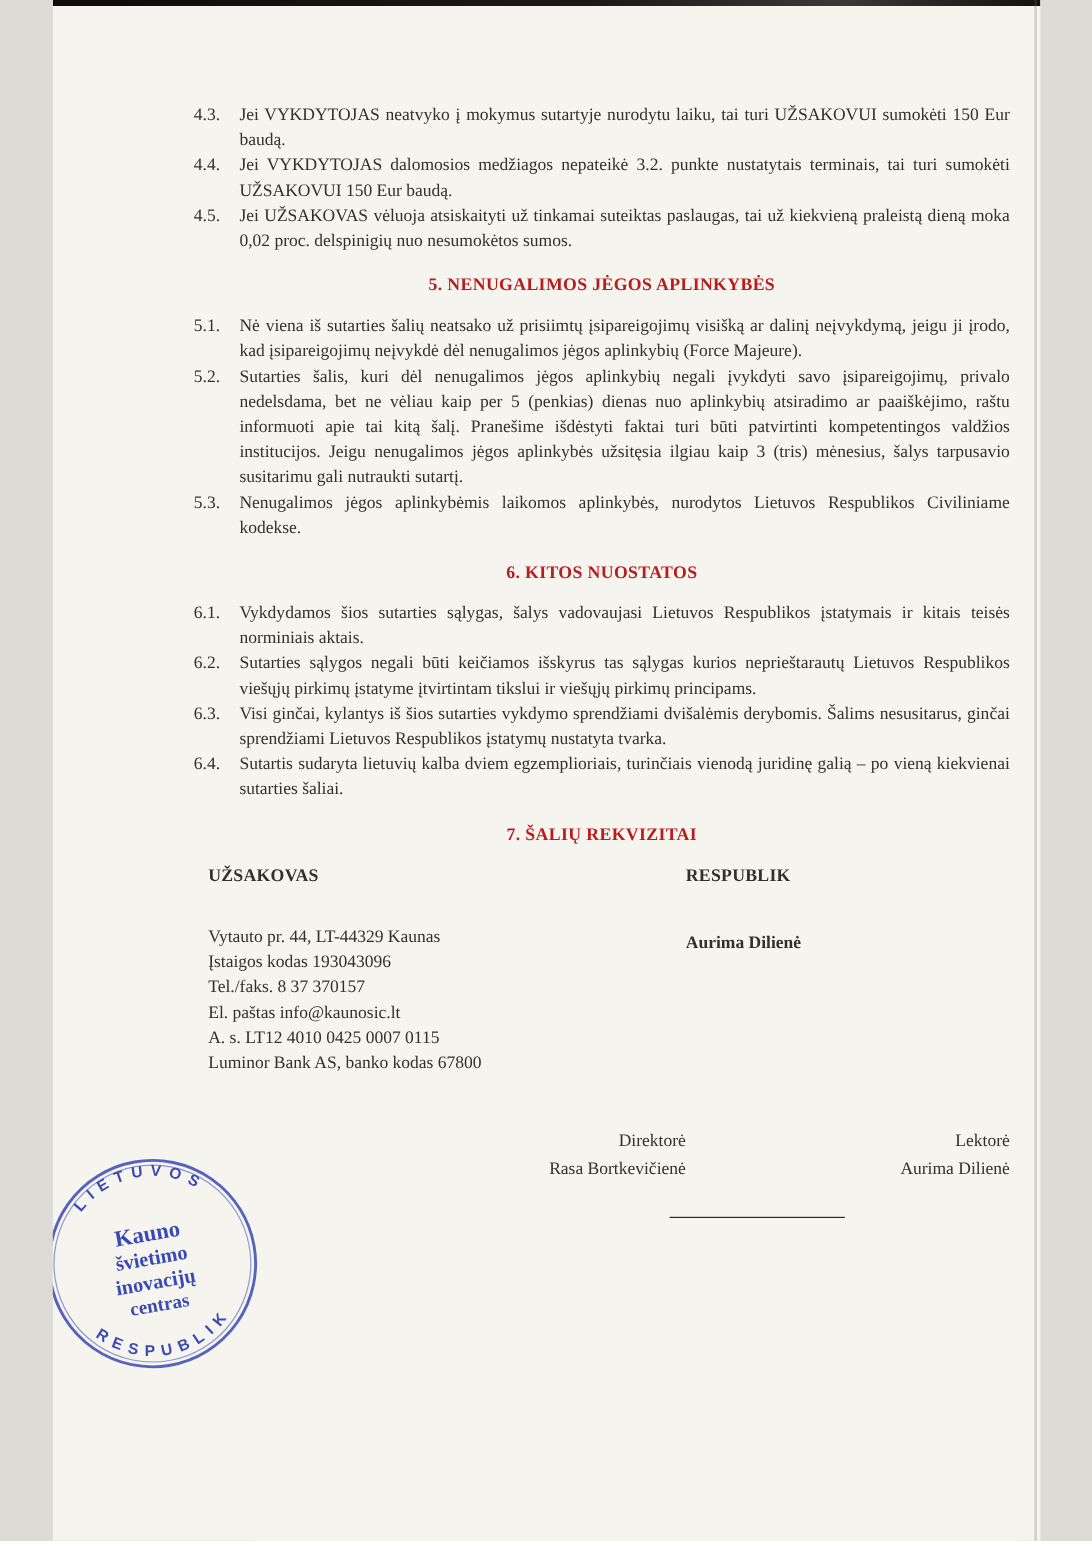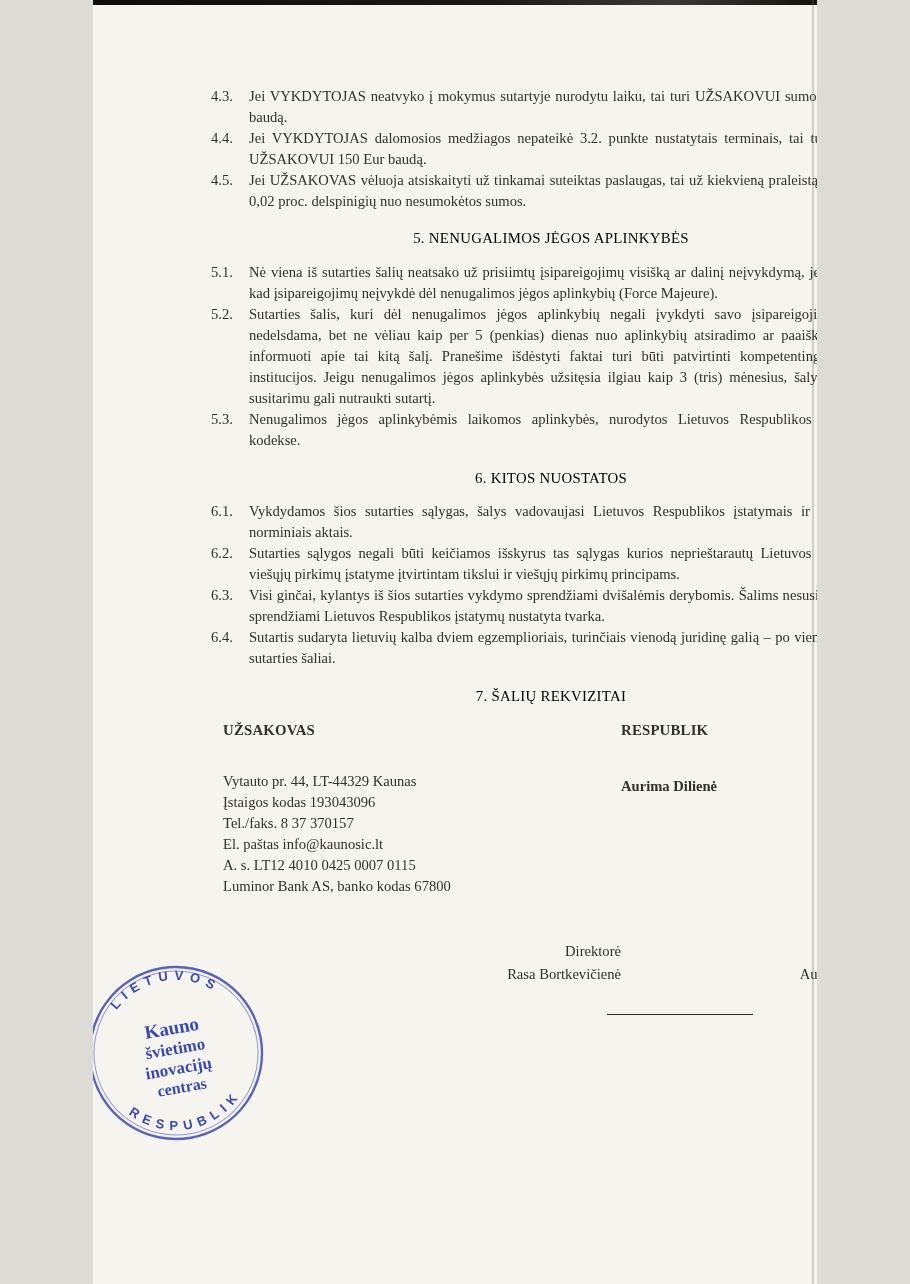--- a/index.html
+++ b/index.html
@@ -1,21 +1,21 @@
 <!DOCTYPE html>
 <html><head>
 <meta charset="utf-8">
 <style>
   * { margin:0; padding:0; box-sizing:border-box; }
   html,body { background:#dddbd6; }
   body { font-family:"Liberation Serif", serif; }
 
   .page {
     position:relative;
-    width:724px; height:1284px;
+    width:823px; height:1284px;
     margin:0 auto;
     background:#f6f4ee;
     color:#33302b;
     overflow:hidden;
   }
   .scan-edge-top {
     position:absolute; top:0; left:0; right:0; height:5px;
     background:linear-gradient(to right, #0d0d0d 0%, #1a1a1a 55%, #3a3a38 80%, #15110e 100%);
   }
   .scan-edge-right {
@@ -26,23 +26,23 @@
   .content {
     position:absolute; top:86px; left:118px; width:680px;
     font-size:14.6px; line-height:20.9px;
   }
 
   .clause { display:flex; }
   .clause .num { flex:0 0 38px; }
   .clause .txt { flex:1; text-align:justify; }
 
   .section-heading {
-    text-align:center; font-weight:normal;
+    text-align:center; font-weight:bold;
     font-size:14.8px; letter-spacing:.3px;
-    color:#000000;
+    color:#b91c1c;
     margin:17px 0 13px 0;
   }
 
   
   .requisites { display:flex; }
   .req-left  { flex:0 0 410px; padding-left:12px; }
   .req-right { flex:1; }
   .req-role  { font-weight:bold; font-size:14.8px; letter-spacing:.2px; }
   .req-left  .req-role { margin-bottom:31px; }
   .req-right .req-role { margin-bottom:36px; }

